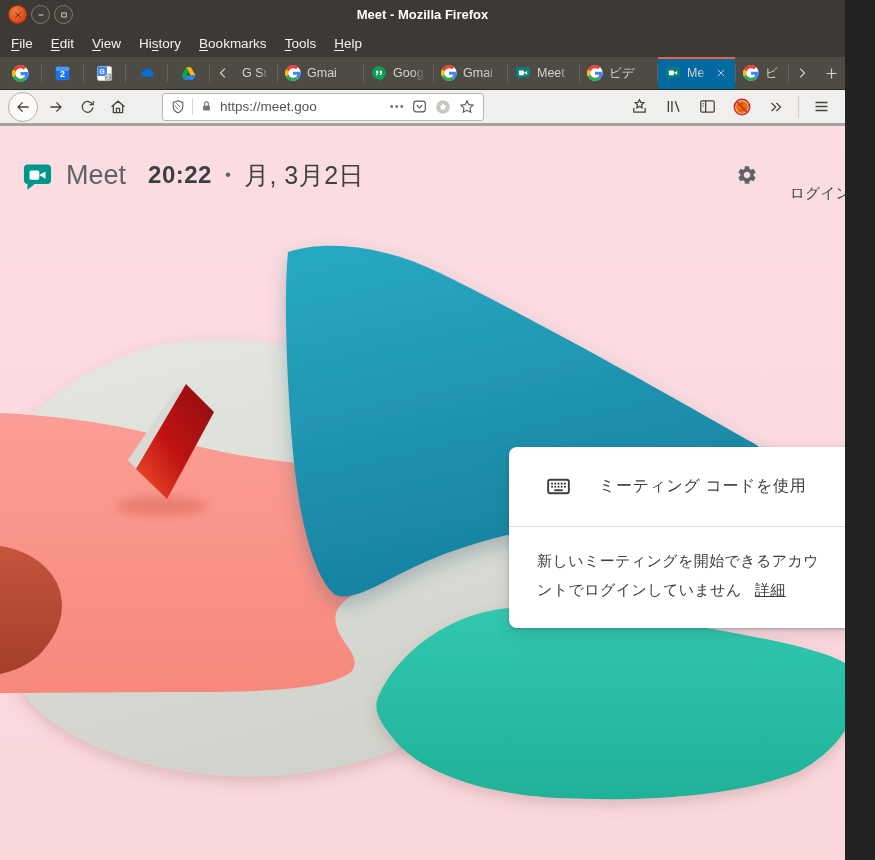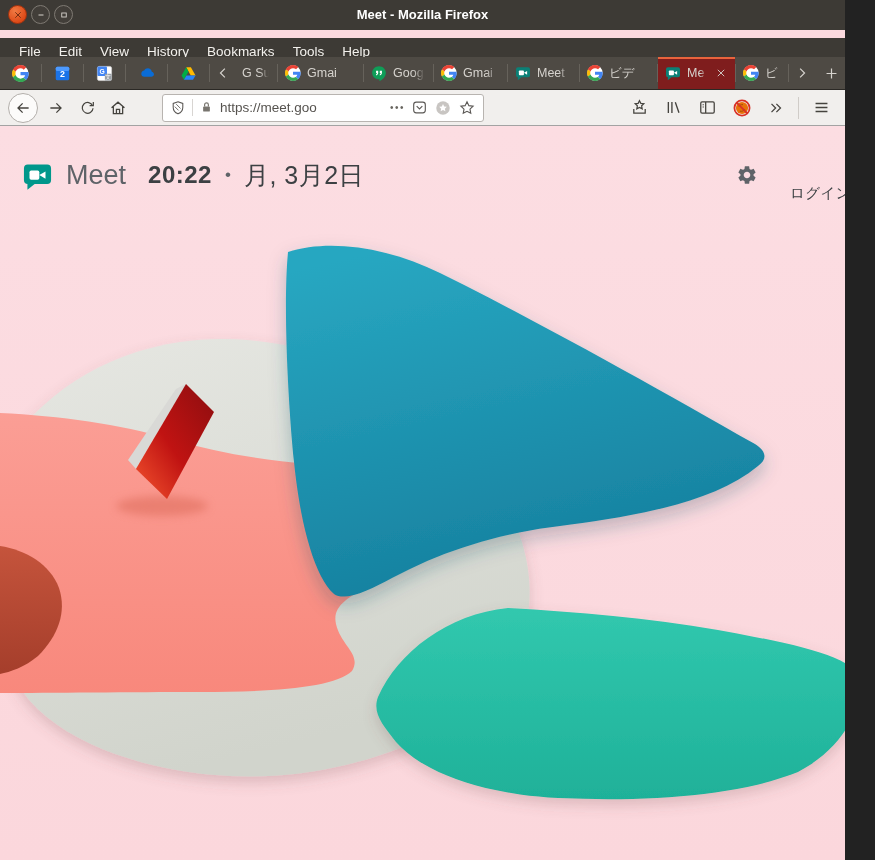--- a/index.html
+++ b/index.html
@@ -10,41 +10,41 @@
   
   .titlebar{position:absolute;top:0;left:0;right:0;height:30px;background:#3d3a35;}
   .win-btns{position:absolute;left:8px;top:5px;display:flex;gap:4px;}
   .wbtn{width:19px;height:19px;border-radius:50%;display:flex;align-items:center;justify-content:center;box-sizing:border-box;}
   .wbtn.close{background:radial-gradient(circle at 35% 30%,#f07a43,#dc4715 75%);border:1px solid #a8340e;color:#5c230b;}
   .wbtn.minmax{background:#423e39;border:1px solid #7f7a73;color:#d7d3cd;}
   .win-title{position:absolute;left:0;right:0;top:0;height:30px;line-height:30px;text-align:center;
     color:#ffffff;font-weight:bold;font-size:13px;}
 
   
-  .menubar{position:absolute;top:38px;left:0;right:0;height:27px;background:#3d3a35;display:flex;align-items:center;padding-left:10px;}
+  .menubar{position:absolute;top:30px;left:0;right:0;height:27px;background:#3d3a35;display:flex;align-items:center;padding-left:2px;}
   .menu-item{color:#f3f1ed;font-size:13.5px;padding:0 9px;line-height:27px;}
   .menu-item .mn{text-decoration:underline;text-underline-offset:2px;}
 
   
   .tabbar{position:absolute;top:57px;left:0;right:0;height:33px;background:#4e4a44;display:flex;align-items:stretch;
     border-bottom:1px solid #2b2925;box-sizing:border-box;}
   .tsep{width:1px;background:#6b6720;background:#66625b;margin:7px 0;flex:none;}
   .pinned{width:41px;display:flex;align-items:center;justify-content:center;flex:none;}
   .tab-scroll{width:25px;display:flex;align-items:center;justify-content:center;color:#d6d3ce;flex:none;}
   .tab{display:flex;align-items:center;gap:6px;padding:0 7px;box-sizing:border-box;position:relative;flex:none;min-width:0;}
   .tab-label{color:#d6d3ce;font-size:12.5px;white-space:nowrap;overflow:hidden;flex:1;
     -webkit-mask-image:linear-gradient(90deg,#000 62%,transparent 96%);mask-image:linear-gradient(90deg,#000 62%,transparent 96%);}
-  .tab.active{background:#7f1d1d;}
+  .tab.active{background:#0369a1;}
   .tab.active::before{content:"";position:absolute;top:0;left:0;right:0;height:2px;background:#e8633c;}
   .tab-close{color:#d3d0cb;display:flex;flex:none;}
   .tab-ico{flex:none;display:flex;}
   .tabctl{display:flex;align-items:center;justify-content:center;color:#d6d3ce;flex:none;}
 
   
-  .navbar{position:absolute;top:90px;left:0;right:0;height:36px;background:#f1efed;border-bottom:1px solid #a3a3a3;
+  .navbar{position:absolute;top:90px;left:0;right:0;height:36px;background:#f1efed;border-bottom:3px solid #a3a3a3;
     box-sizing:border-box;display:flex;align-items:center;padding:0 8px;gap:5px;}
   .nav-btn{width:26px;height:26px;display:flex;align-items:center;justify-content:center;color:#45433e;flex:none;}
   .nav-btn.back{width:30px;height:30px;border-radius:50%;border:1px solid #b3afab;background:#fcfbfa;box-sizing:border-box;}
   .urlbar{width:322px;height:28px;background:#fff;border:1px solid #b8b4b0;border-radius:3px;box-sizing:border-box;
     display:flex;align-items:center;padding:0 7px;gap:6px;margin-left:26px;flex:none;}
   .url-sep{width:1px;height:17px;background:#d8d5d2;flex:none;}
   .url-text{font-size:13.5px;color:#56534f;flex:1;white-space:nowrap;overflow:hidden;
     -webkit-mask-image:linear-gradient(90deg,#000 60%,transparent 95%);mask-image:linear-gradient(90deg,#000 60%,transparent 95%);}
   .url-dots{color:#68655f;font-size:10px;letter-spacing:1.5px;flex:none;}
   .pa{color:#5b5855;display:flex;flex:none;}
@@ -540,16 +540,27 @@
       <span class="hdot">•</span>
       <span class="hdate">月, 3月2日</span>
       <span class="gear-btn">
           <svg width="22" height="22">
             <use href="#i-gear"></use>
           </svg>
         </span>
       <span class="login-btn">ログイン</span>
     </div>
 
+    <div class="card">
+      <div class="card-top">
+        <span class="kb-icon">
+            <svg width="27" height="27">
+              <use href="#i-keyboard"></use>
+            </svg>
+          </span>
+        <span class="card-title">ミーティング コードを使用</span>
+      </div>
+      <div class="card-body"><span>新しいミーティングを開始できるアカウントでログインしていません</span><span class="details-link">詳細</span></div>
+    </div>
 
 
   </div>
 </div>
 
 </body></html>

